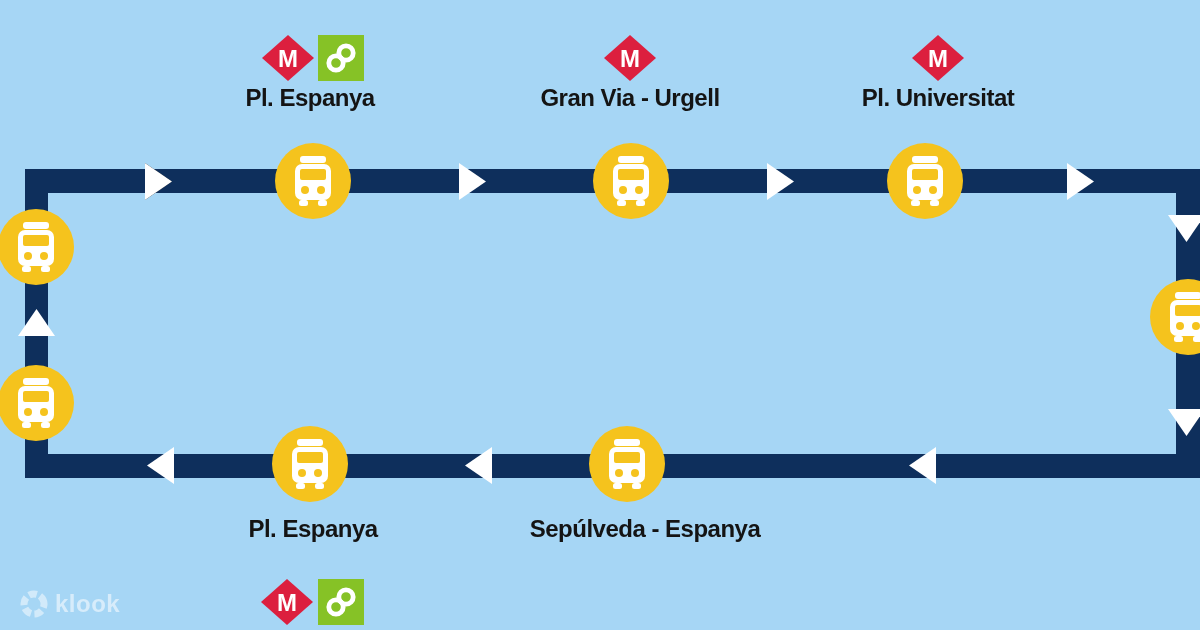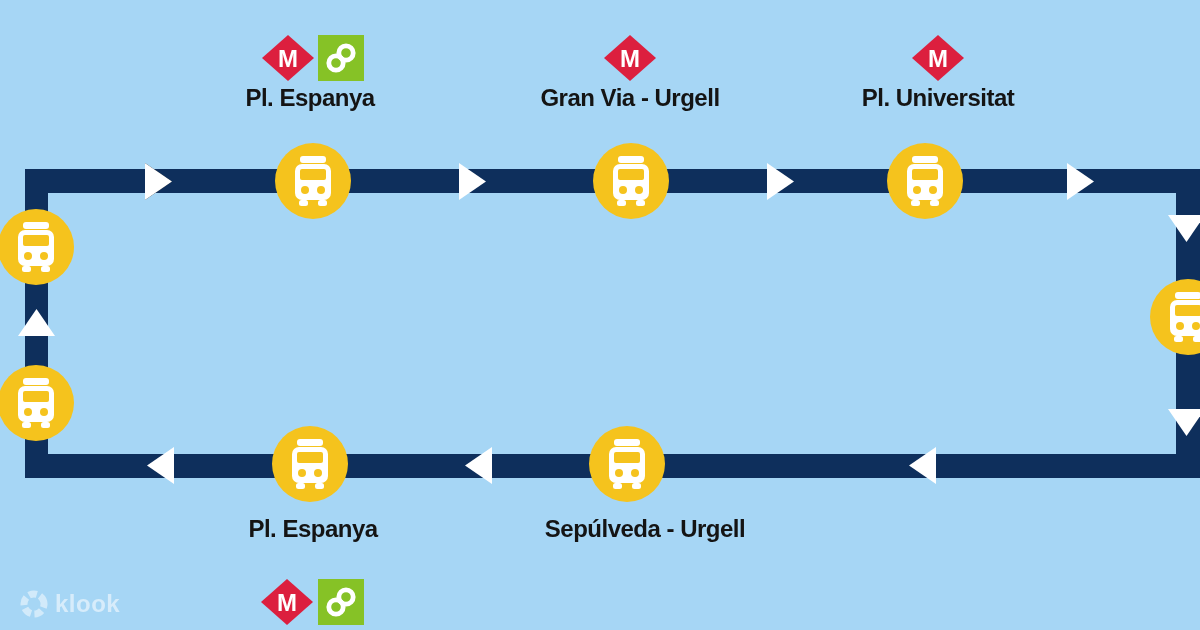--- a/index.html
+++ b/index.html
@@ -166,21 +166,21 @@
       <svg viewBox="0 0 76 76">
         <use href="#bus-sym"></use>
       </svg>
     </div>
 
   <div class="station-label" style="left:310px;top:84px">Pl. Espanya</div>
   <div class="station-label" style="left:938px;top:84px">Pl. Universitat</div>
   <div class="station-label" style="left:630px;top:84px">Gran Via - Urgell</div>
 
   <div class="station-label" style="left:313px;top:515px">Pl. Espanya</div>
-  <div class="station-label" style="left:645px;top:515px">Sepúlveda - Urgell</div>
+  <div class="station-label" style="left:645px;top:515px">Sepúlveda - Espanya</div>
 
   <svg class="badge metro-badge" style="left:261px;top:34px" width="54" height="48" viewBox="0 0 54 48">
     <polygon points="27,1 53,24 27,47 1,24"></polygon>
     <text x="27" y="33">M</text>
   </svg>
   <svg class="badge metro-badge" style="left:603px;top:34px" width="54" height="48" viewBox="0 0 54 48">
     <polygon points="27,1 53,24 27,47 1,24"></polygon>
     <text x="27" y="33">M</text>
   </svg>
   <svg class="badge metro-badge" style="left:911px;top:34px" width="54" height="48" viewBox="0 0 54 48">

